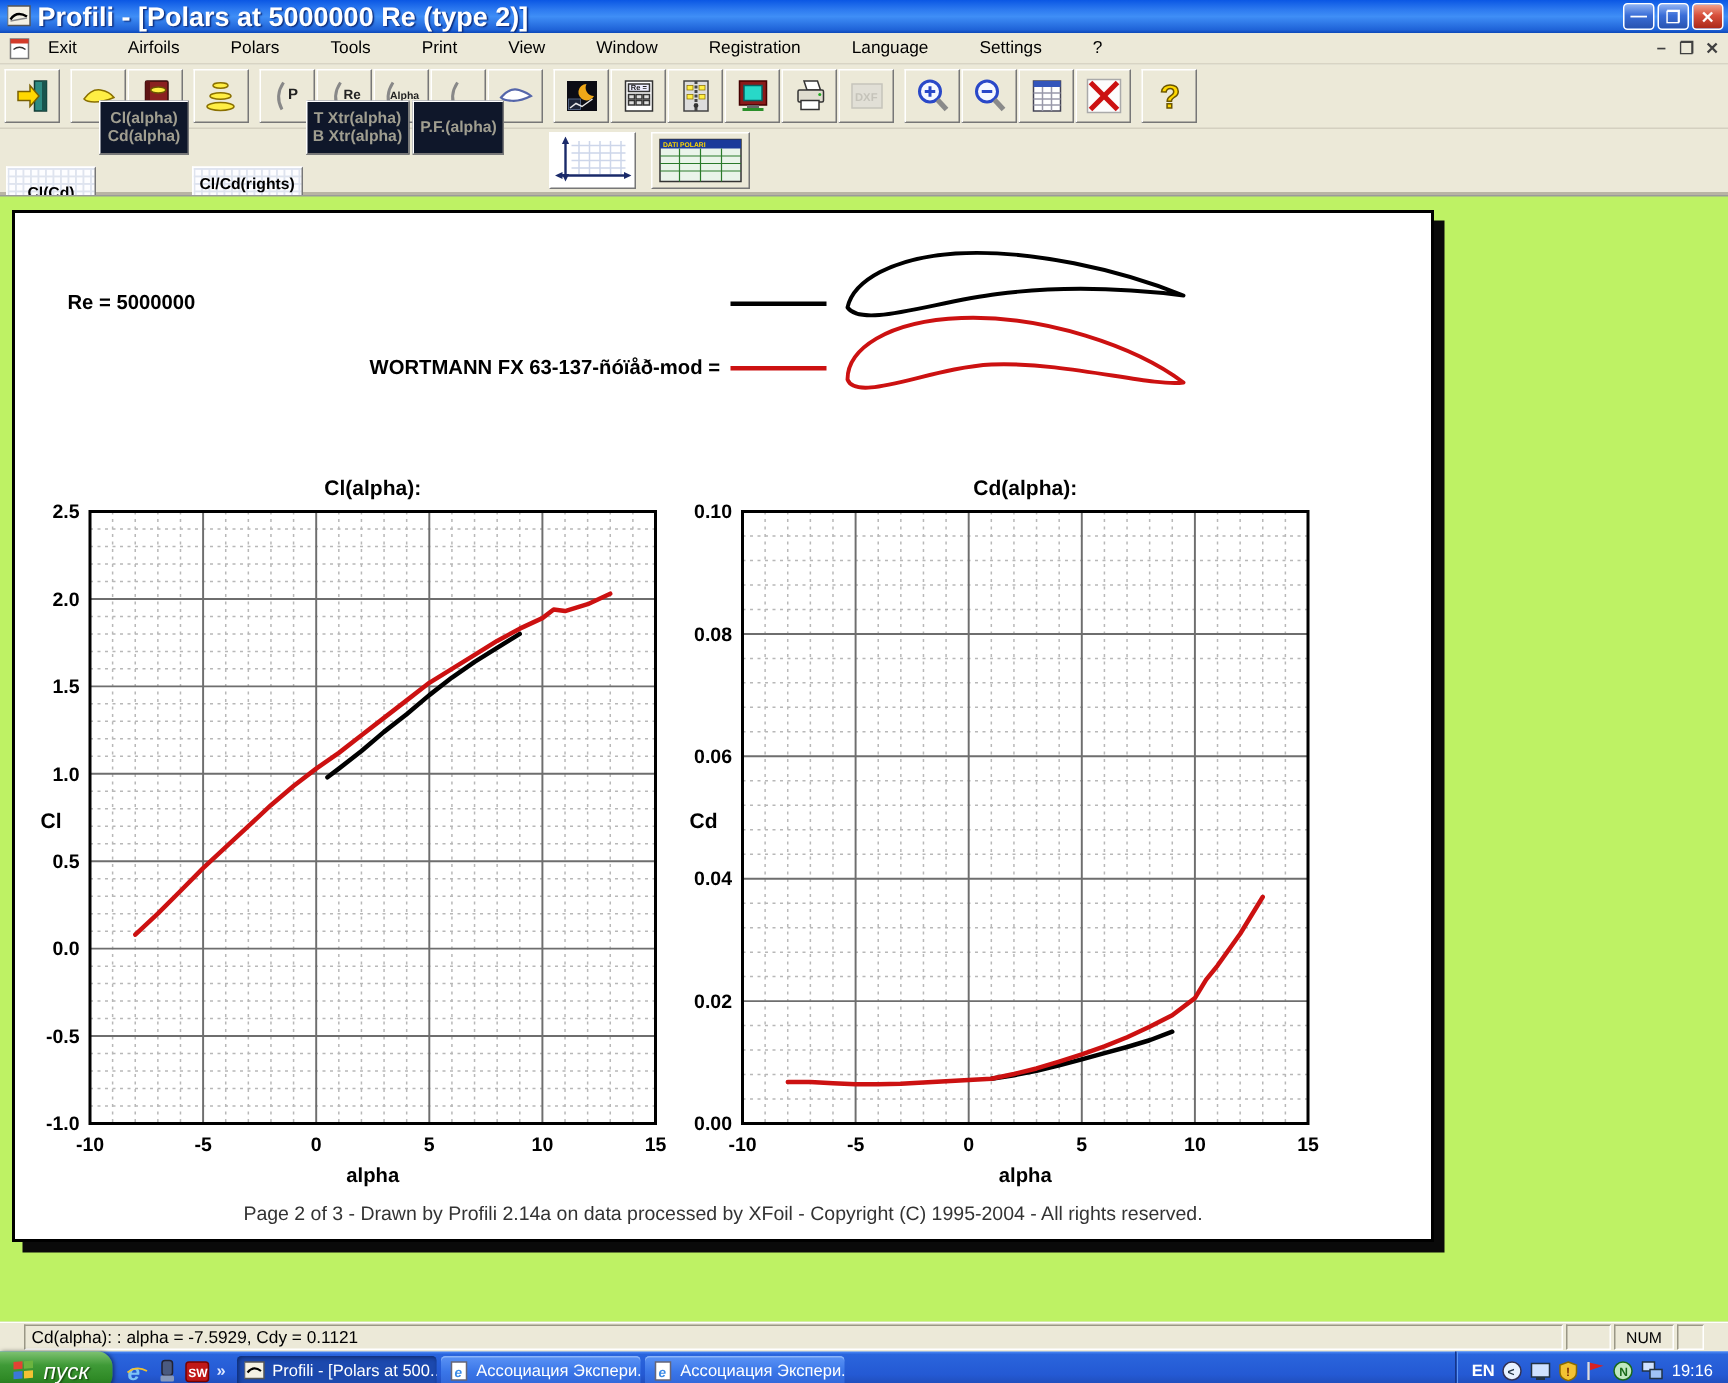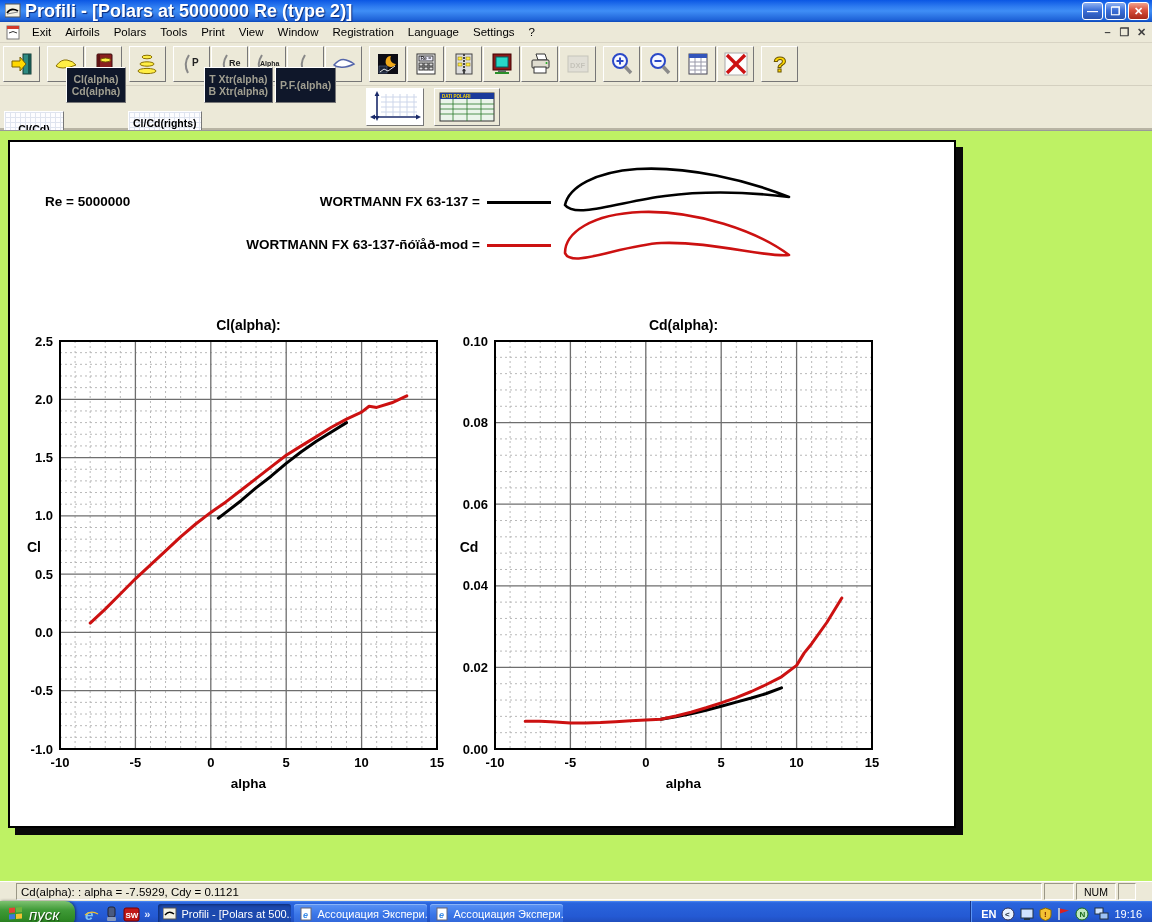--- a/index.html
+++ b/index.html
@@ -98,21 +98,21 @@
   <div class="wbtn">❐</div>
   <div class="wbtn close">✕</div>
 </div>
 
 <div class="menubar">
   <svg width="15" height="15" viewBox="0 0 15 15" style="margin:0 4px;">
     <rect x="1" y="1" width="12" height="13" fill="#fff" stroke="#777"></rect>
     <rect x="1" y="1" width="12" height="3" fill="#d23b2a"></rect>
     <path d="M3 8 Q7 5 11 8" stroke="#333" fill="none"></path>
   </svg>
-  <div id="menu-items" style="display:flex;">
+  <div id="menu-items" style="display:flex;gap:20px;">
       <div class="menu-item">Exit</div>
       <div class="menu-item">Airfoils</div>
       <div class="menu-item">Polars</div>
       <div class="menu-item">Tools</div>
       <div class="menu-item">Print</div>
       <div class="menu-item">View</div>
       <div class="menu-item">Window</div>
       <div class="menu-item">Registration</div>
       <div class="menu-item">Language</div>
       <div class="menu-item">Settings</div>
@@ -344,21 +344,20 @@
       </g>
     </svg>
   </div>
 </div>
 
 <div class="mdi">
   <div class="page">
 
     <div class="re-label">Re = 5000000</div>
 
-    <div class="legend-name" style="left:140px;top:52px;">WORTMANN FX 63-137 =</div>
     <div class="legend-line" style="left:477px;top:59px;background:#000;"></div>
     <svg class="airfoil-svg" style="left:551px;top:23px;" width="232" height="52" viewBox="0 0 232 52">
       <path d="M4 40 C8 22 34 7 76 4 C126 1 186 15 228 32 C196 28 150 25 104 31 C62 36 14 54 4 40 Z" fill="none" stroke="#000" stroke-width="2.6" stroke-linejoin="round"></path>
     </svg>
 
     <div class="legend-name" style="left:140px;top:95px;">WORTMANN FX 63-137-ñóïåð-mod =</div>
     <div class="legend-line" style="left:477px;top:102px;background:#cc1111;"></div>
     <svg class="airfoil-svg" style="left:551px;top:67px;" width="232" height="55" viewBox="0 0 232 55">
       <path d="M4 44 C4 24 30 5 80 3 C135 1 196 22 228 46 C206 49 150 32 100 34 C60 36 10 60 4 44 Z" fill="none" stroke="#cc1111" stroke-width="2.6" stroke-linejoin="round"></path>
     </svg>
@@ -513,20 +512,21 @@
           <text x="43" y="276.3" text-anchor="end" font-size="13" font-weight="bold" fill="#000">0.04</text>
           <text x="43" y="357.9" text-anchor="end" font-size="13" font-weight="bold" fill="#000">0.02</text>
           <text x="43" y="439.5" text-anchor="end" font-size="13" font-weight="bold" fill="#000">0.00</text>
           <text x="238.5" y="16" text-anchor="middle" font-size="14" font-weight="bold" fill="#000">Cd(alpha):</text>
           <text x="238.5" y="474" text-anchor="middle" font-size="13.5" font-weight="bold" fill="#000">alpha</text>
           <text x="24" y="238" text-anchor="middle" font-size="14" font-weight="bold" fill="#000">Cd</text>
           <polyline points="215.9,405.2 231.0,402.8 246.0,399.9 261.1,396.2 276.2,392.2 291.3,388.1 306.4,384.0 321.4,379.5 336.5,373.8" fill="none" stroke="#000000" stroke-width="3" stroke-linejoin="round" stroke-linecap="round"></polyline>
           <polyline points="80.2,407.3 95.2,407.3 110.3,408.1 125.4,408.9 140.5,408.9 155.6,408.5 170.6,407.7 185.7,406.8 200.8,406.0 215.9,405.2 231.0,402.0 246.0,398.3 261.1,393.8 276.2,388.9 291.3,383.6 306.4,377.5 321.4,370.5 336.5,362.8 351.6,351.4 359.1,339.1 366.7,329.7 381.8,308.5 396.8,284.0" fill="none" stroke="#cc1111" stroke-width="3" stroke-linejoin="round" stroke-linecap="round"></polyline>
         </svg></div>
 
+    <div class="page-footer">Page 2 of 3   -   Drawn by Profili 2.14a on data processed by  XFoil - Copyright (C) 1995-2004 - All rights reserved.</div>
   </div>
 </div>
 
 <div class="statusbar">
   <div class="sb-main">Cd(alpha): : alpha = -7.5929, Cdy = 0.1121</div>
   <div class="sb-panel" style="width:28px;"></div>
   <div class="sb-panel" style="width:38px;">NUM</div>
   <div class="sb-panel" style="width:16px;"></div>
 </div>
 

